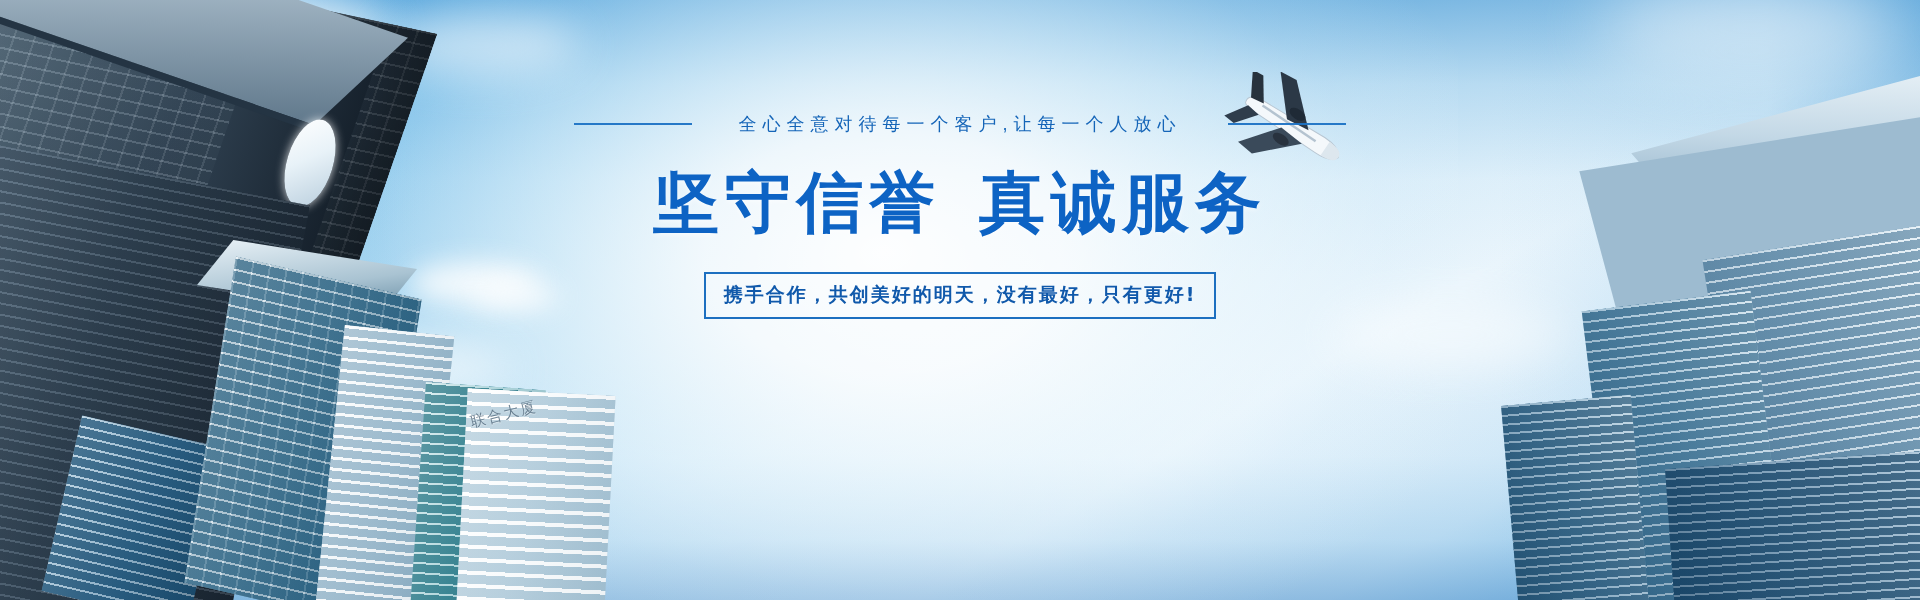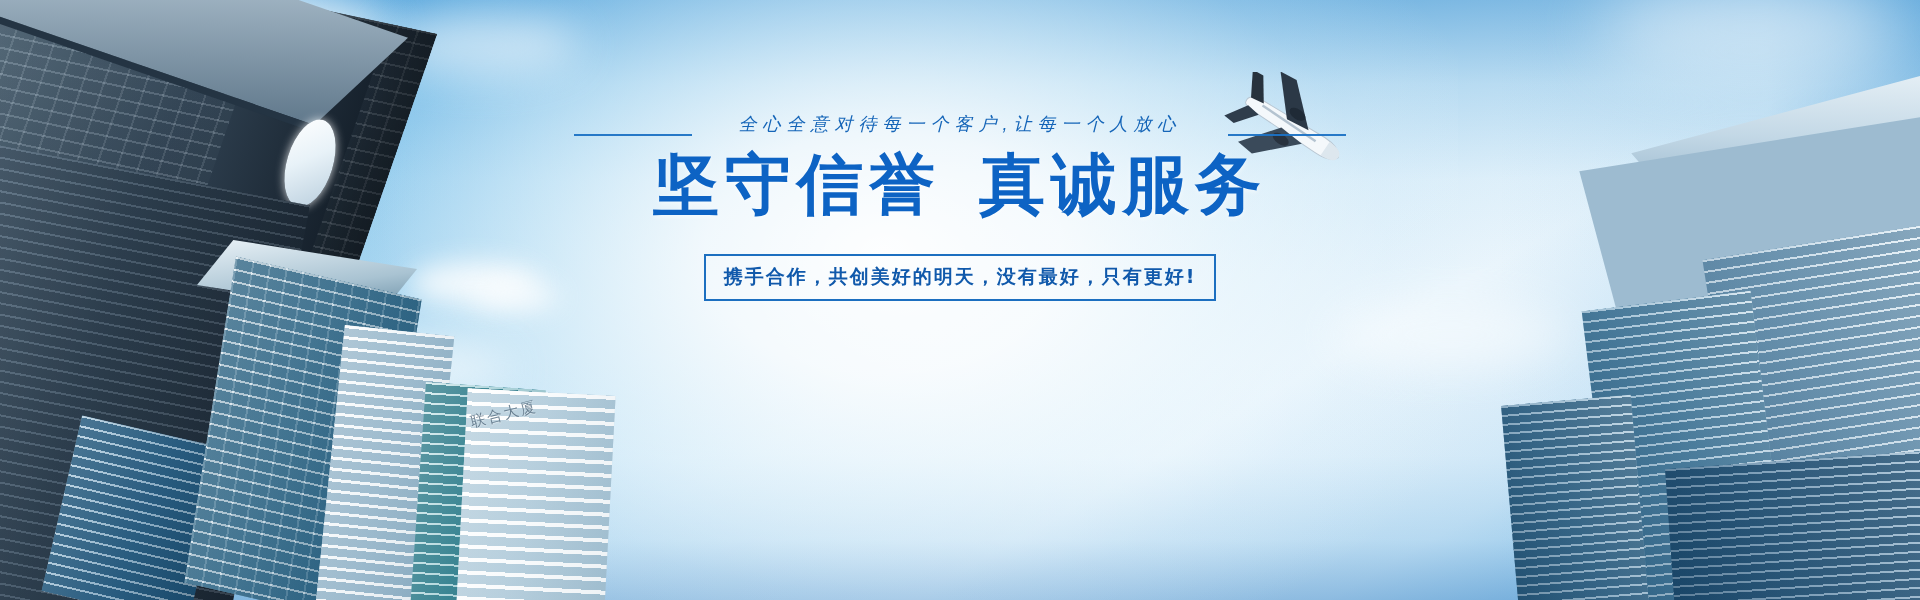--- a/index.html
+++ b/index.html
@@ -240,29 +240,29 @@
   
   .plane { position:absolute; left:1218px; top:72px; width:140px; height:120px; pointer-events:none; }
 
   
   .content {
     position:absolute; left:0; top:0; width:1920px; height:600px;
     display:flex; flex-direction:column;
     align-items:center; justify-content:flex-start;
     padding-top:112px;
   }
-  .eyebrow-row { display:flex; align-items:flex-end; justify-content:center; gap:46px;font-style:italic; }
+  .eyebrow-row { display:flex; align-items:center; justify-content:center; gap:46px; }
   .eyebrow-line { width:118px; height:2px; background:#1c72c4; opacity:0.95; }
   .eyebrow-text {
     color:#1565b8; font-size:18px; letter-spacing:6px; font-weight:400;
     white-space:nowrap;
     font-family:"Liberation Sans","DejaVu Sans",sans-serif;
   }
   .headline {
-    margin-top:16px;
+    margin-top:34px;
     color:#0d63c4; font-size:66px; font-weight:bold;
     letter-spacing:6px; white-space:nowrap; line-height:1;
     font-family:"DejaVu Sans","Liberation Sans",sans-serif;
     text-shadow:0 2px 5px rgba(255,255,255,0.55);
   }
   .headline .gap { display:inline-block; width:38px; }
   .subbox {
     margin-top:36px;
     border:2px solid #1c6fc0;
     padding:11px 18px 13px 18px;

